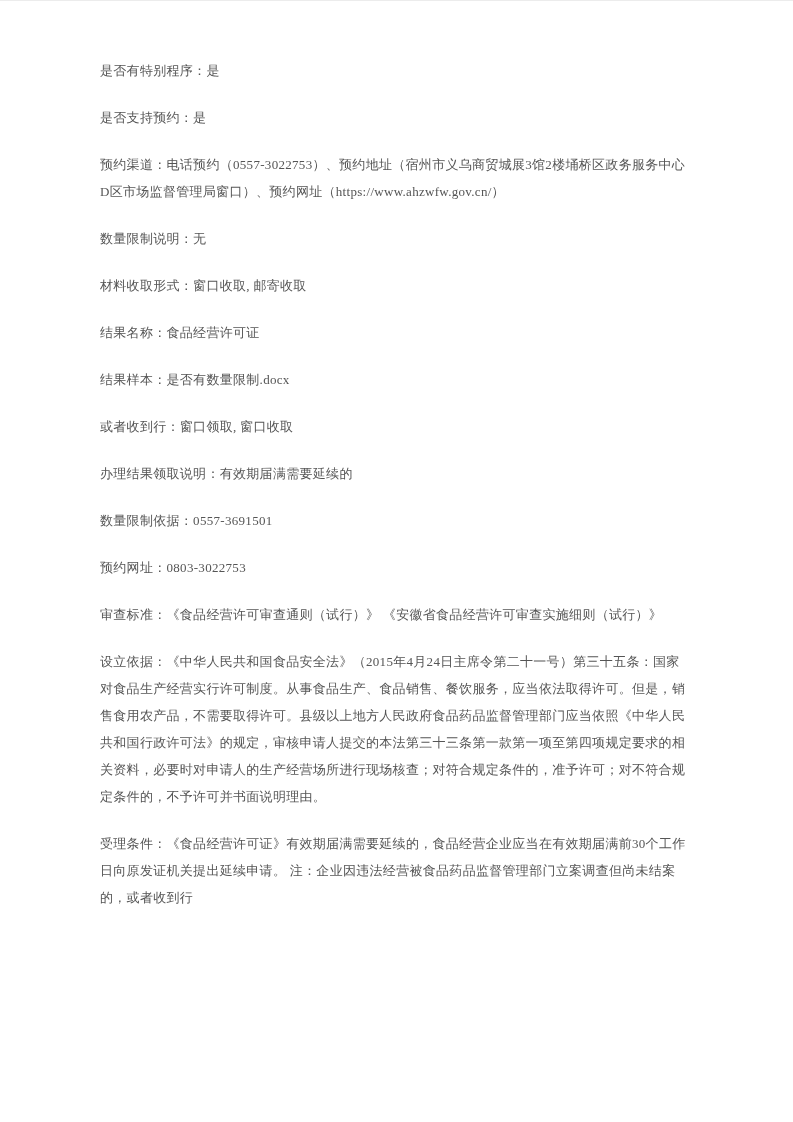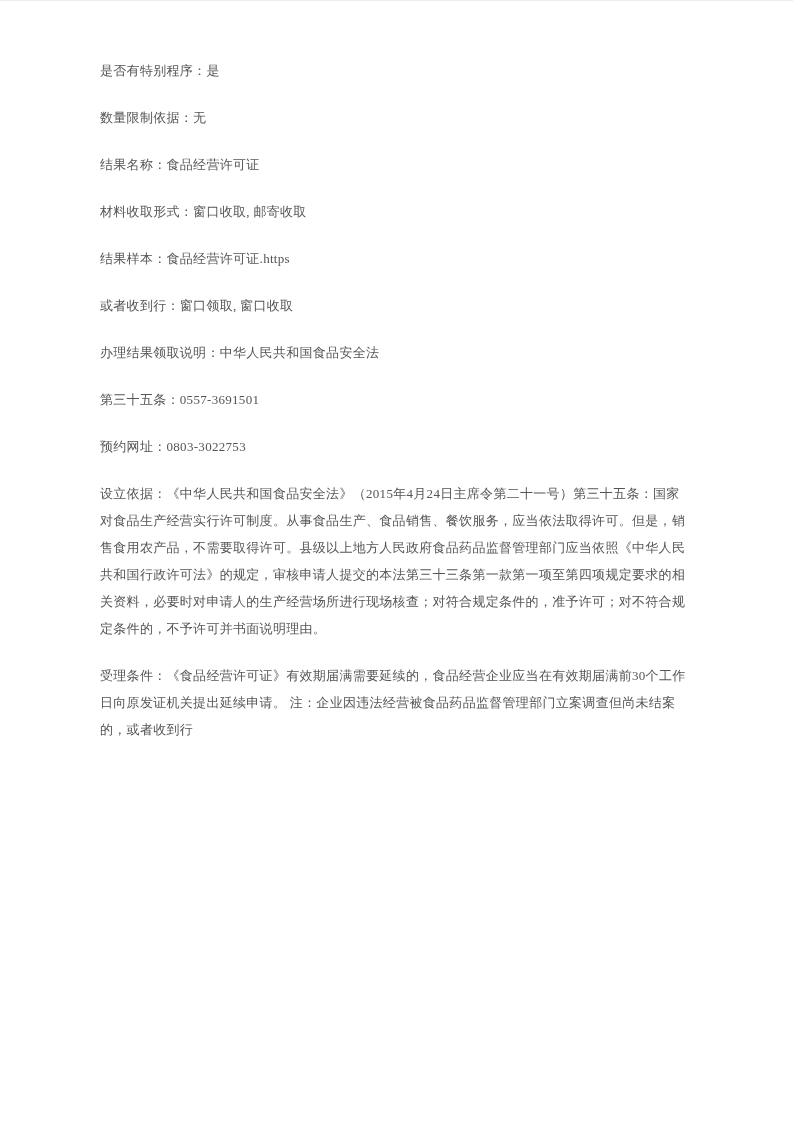--- a/index.html
+++ b/index.html
@@ -39,41 +39,44 @@
   }
 </style>
 </head>
 <body>
 
 <div class="page">
   <div class="content">
 
     <p class="field-row"><span class="lbl">是否有特别程序：</span><span class="val">是</span></p>
 
+    <p class="field-row"><span class="lbl">是否支持预约：</span><span class="val">是</span></p>
+
+    <p class="field-row"><span class="lbl">预约渠道：</span><span class="val">电话预约（0557-3022753）、预约地址（宿州市义乌商贸城展3馆2楼埇桥区政务服务中心D区市场监督管理局窗口）、预约网址（https://www.ahzwfw.gov.cn/）</span></p>
+
+
+    <p class="field-row"><span class="lbl">数量限制说明：</span><span class="val">无</span></p>
 
 
 
-
-    <p class="field-row"><span class="lbl">数量限制依据：</span><span class="val">无</span></p>
-
+    <p class="field-row"><span class="lbl">材料收取形式：</span><span class="val">窗口收取, 邮寄收取</span></p>
 
     <p class="field-row"><span class="lbl">结果名称：</span><span class="val">食品经营许可证</span></p>
 
-    <p class="field-row"><span class="lbl">材料收取形式：</span><span class="val">窗口收取, 邮寄收取</span></p>
-
-    <p class="field-row"><span class="lbl">结果样本：</span><span class="val">食品经营许可证.https</span></p>
+    <p class="field-row"><span class="lbl">结果样本：</span><span class="val">是否有数量限制.docx</span></p>
 
     <p class="field-row"><span class="lbl">或者收到行：</span><span class="val">窗口领取, 窗口收取</span></p>
 
-    <p class="field-row"><span class="lbl">办理结果领取说明：</span><span class="val">中华人民共和国食品安全法</span></p>
+    <p class="field-row"><span class="lbl">办理结果领取说明：</span><span class="val">有效期届满需要延续的</span></p>
 
-    <p class="field-row"><span class="lbl">第三十五条：</span><span class="val">0557-3691501</span></p>
+    <p class="field-row"><span class="lbl">数量限制依据：</span><span class="val">0557-3691501</span></p>
 
     <p class="field-row"><span class="lbl">预约网址：</span><span class="val">0803-3022753</span></p>
 
+    <p class="field-row"><span class="lbl">审查标准：</span><span class="val">《食品经营许可审查通则（试行）》 《安徽省食品经营许可审查实施细则（试行）》</span></p>
 
 
     <p class="field-row"><span class="lbl">设立依据：</span><span class="val">《中华人民共和国食品安全法》（2015年4月24日主席令第二十一号）第三十五条：国家对食品生产经营实行许可制度。从事食品生产、食品销售、餐饮服务，应当依法取得许可。但是，销售食用农产品，不需要取得许可。县级以上地方人民政府食品药品监督管理部门应当依照《中华人民共和国行政许可法》的规定，审核申请人提交的本法第三十三条第一款第一项至第四项规定要求的相关资料，必要时对申请人的生产经营场所进行现场核查；对符合规定条件的，准予许可；对不符合规定条件的，不予许可并书面说明理由。</span></p>
 
     <p class="field-row"><span class="lbl">受理条件：</span><span class="val">《食品经营许可证》有效期届满需要延续的，食品经营企业应当在有效期届满前30个工作日向原发证机关提出延续申请。 注：企业因违法经营被食品药品监督管理部门立案调查但尚未结案的，或者收到行</span></p>
 
   </div>
 </div>
 
 </body></html>

